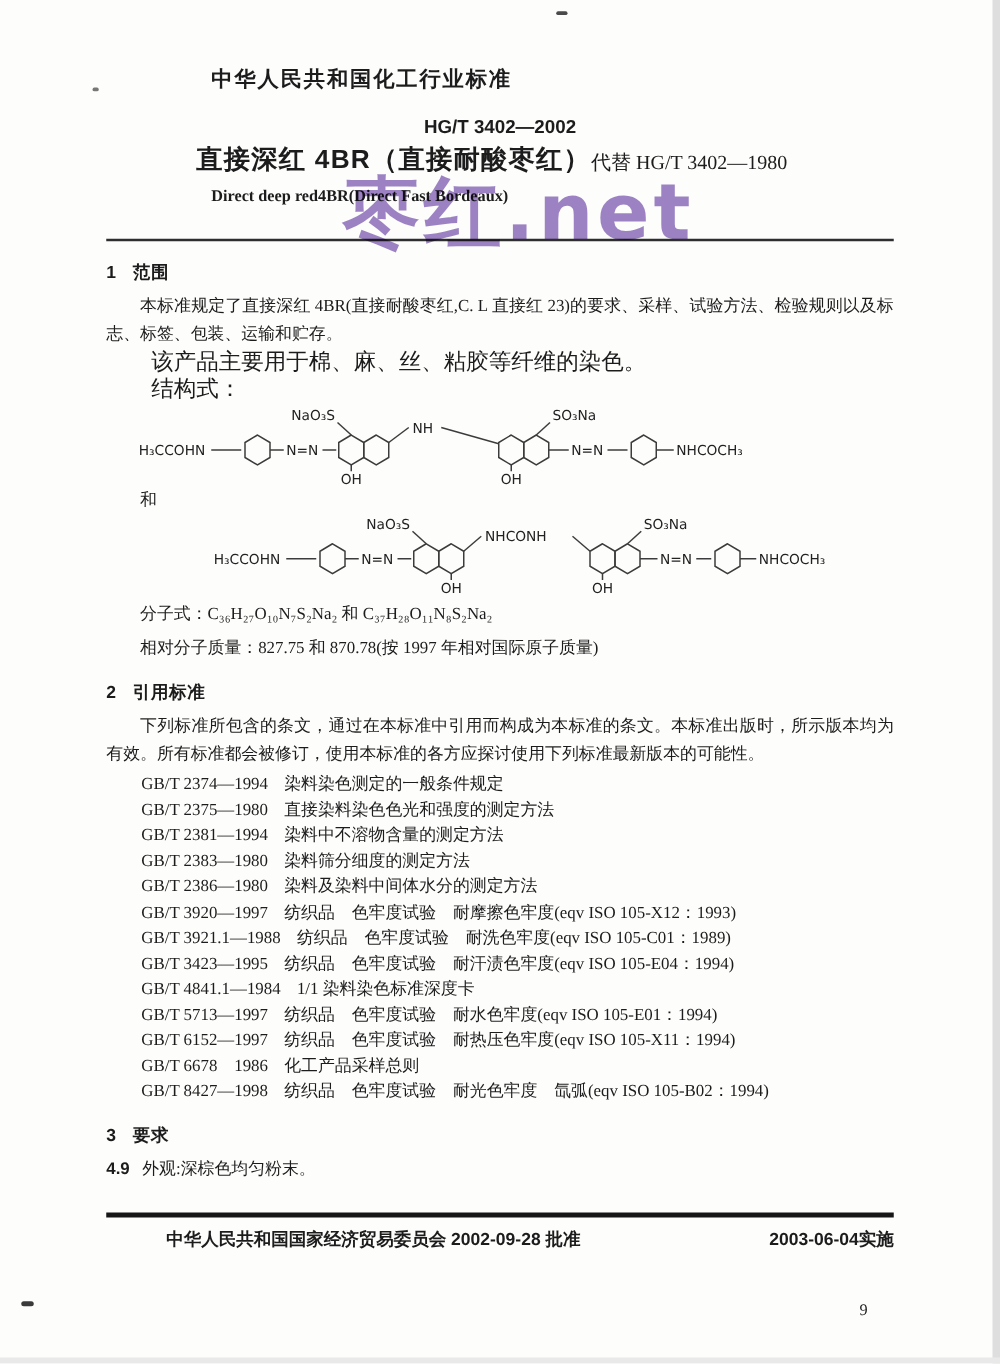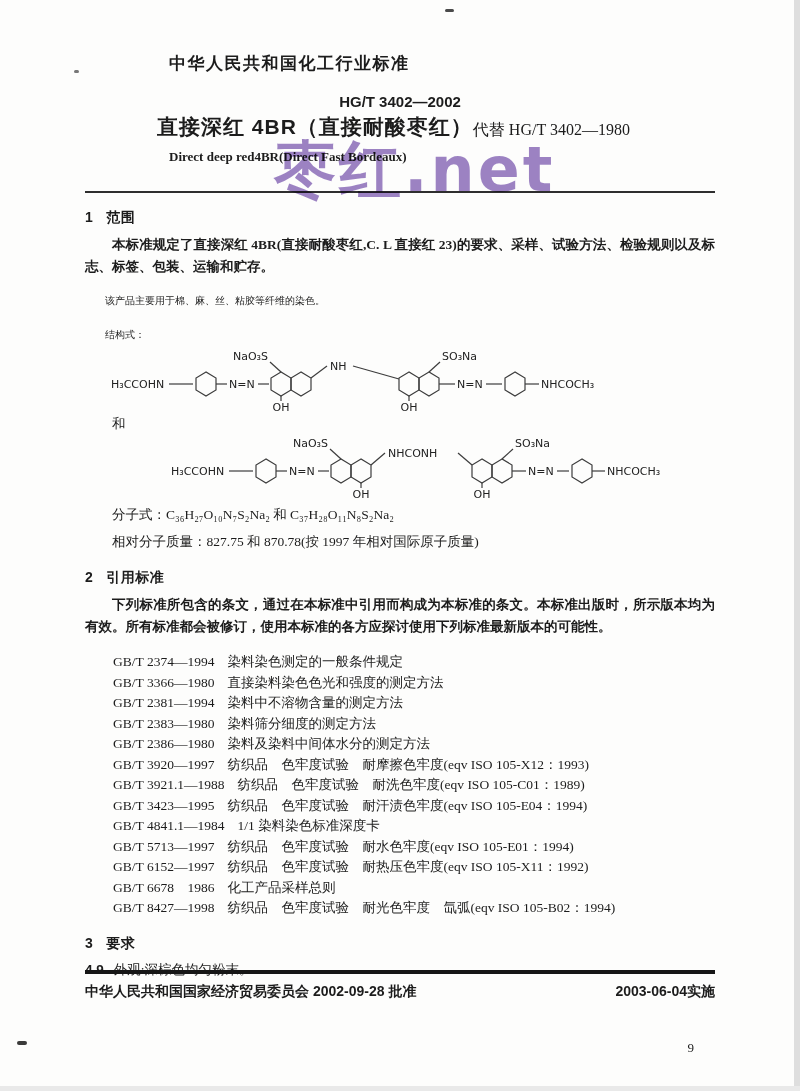--- a/index.html
+++ b/index.html
@@ -11,39 +11,39 @@
   .std-type { font:700 17px "Liberation Sans",sans-serif; margin-left:84px; letter-spacing:1.5px; }
   .std-num  { margin-top:18px; text-align:center; font:700 15px "Liberation Sans",sans-serif; }
   .title-row { display:flex; justify-content:flex-start; align-items:flex-end; margin-top:3px; }
   .title-cn { margin-left:72px; font:700 21px "Liberation Sans",sans-serif; letter-spacing:1px; }
   .replaces { font-size:16px; }
   .title-en { margin:8px 0 0 84px; font-size:13px; font-weight:700; }
   .rule-top { margin-top:26px; border-top:2px solid #2e2e2e; }
 
   .sec-heading { margin-top:16px; font:700 14px "Liberation Sans",sans-serif; letter-spacing:.5px; }
   .sec-num { margin-right:13px; }
-  .para { margin-top:7px; font-size:13.5px; line-height:22px; text-indent:2em; text-align:justify;font-weight:bold; }
-  .plain { margin-top:12px; font-size:10px; line-height:22px; text-indent:2em; }
+  .para { margin-top:7px; font-size:13.5px; line-height:22px; text-indent:2em; text-align:justify; }
+  .plain { margin-top:0; font-size:18px; line-height:22px; text-indent:2em; }
 
   .struct-svg { display:block; margin:4px 0 0 24px; }
   .struct-svg.second { margin-left:84px; }
   .and-line { margin:3px 0 1px 27px; font-size:13.5px; line-height:18px; }
   .formula-line { margin-top:5px; font-size:13.5px; line-height:22px; text-indent:2em; }
 
-  .std-list { margin-top:14px; }
+  .std-list { margin-top:3px; }
   .std-item { margin-left:28px; font-size:13.5px; line-height:20.5px; white-space:nowrap; }
   .std-item .code { margin-right:13px; }
 
   .clause-line { margin-top:8px; font-size:13.5px; }
   .clause-num { font:700 13.5px "Liberation Sans",sans-serif; margin-right:10px; }
 
   .footer { position:absolute; left:85px; width:630px; top:970px; z-index:2; }
   .footer-rule { height:4px; background:#161616; }
   .footer-row { display:flex; justify-content:space-between; align-items:flex-end; margin-top:9px;
-                font:700 14px "Liberation Sans",sans-serif; }
+                font:700 14px "Liberation Sans",sans-serif;margin-left:48px; }
   .page-number { position:absolute; top:1040px; right:106px; font-size:13px; z-index:2; }
 
   .watermark { position:absolute; left:274px; top:128px; z-index:3; pointer-events:none;
                font:700 62px "DejaVu Sans",sans-serif; color:#4c1d95; opacity:.55;
                letter-spacing:3px; mix-blend-mode:multiply; }
 
   .edge-right  { position:absolute; top:0; right:0; width:6px; height:1091px; background:#dedede; z-index:4; }
   .edge-bottom { position:absolute; left:0; bottom:0; width:800px; height:5px; background:#e9e9e9; z-index:4; }
   .speck1 { position:absolute; left:445px; top:9px;  width:9px;  height:3px; background:#4a4a4a; border-radius:2px; z-index:4; }
   .speck2 { position:absolute; left:74px;  top:70px; width:5px;  height:3px; background:#777;    border-radius:2px; z-index:4; }
@@ -153,30 +153,30 @@
     </div>
 
     <div>
       <div class="sec-heading">
         <span class="sec-num">2</span><span>引用标准</span>
       </div>
       <div class="para">下列标准所包含的条文，通过在本标准中引用而构成为本标准的条文。本标准出版时，所示版本均为有效。所有标准都会被修订，使用本标准的各方应探讨使用下列标准最新版本的可能性。</div>
 
       <div class="std-list">
         <div class="std-item"><span class="code">GB/T 2374—1994</span><span>染料染色测定的一般条件规定</span></div>
-        <div class="std-item"><span class="code">GB/T 3366—1980</span><span>直接染料染色色光和强度的测定方法</span></div>
+        <div class="std-item"><span class="code">GB/T 2375—1980</span><span>直接染料染色色光和强度的测定方法</span></div>
         <div class="std-item"><span class="code">GB/T 2381—1994</span><span>染料中不溶物含量的测定方法</span></div>
         <div class="std-item"><span class="code">GB/T 2383—1980</span><span>染料筛分细度的测定方法</span></div>
         <div class="std-item"><span class="code">GB/T 2386—1980</span><span>染料及染料中间体水分的测定方法</span></div>
         <div class="std-item"><span class="code">GB/T 3920—1997</span><span>纺织品　色牢度试验　耐摩擦色牢度(eqv ISO 105-X12：1993)</span></div>
         <div class="std-item"><span class="code">GB/T 3921.1—1988</span><span>纺织品　色牢度试验　耐洗色牢度(eqv ISO 105-C01：1989)</span></div>
         <div class="std-item"><span class="code">GB/T 3423—1995</span><span>纺织品　色牢度试验　耐汗渍色牢度(eqv ISO 105-E04：1994)</span></div>
         <div class="std-item"><span class="code">GB/T 4841.1—1984</span><span>1/1 染料染色标准深度卡</span></div>
         <div class="std-item"><span class="code">GB/T 5713—1997</span><span>纺织品　色牢度试验　耐水色牢度(eqv ISO 105-E01：1994)</span></div>
-        <div class="std-item"><span class="code">GB/T 6152—1997</span><span>纺织品　色牢度试验　耐热压色牢度(eqv ISO 105-X11：1992)</span></div>
+        <div class="std-item"><span class="code">GB/T 6152—1997</span><span>纺织品　色牢度试验　耐热压色牢度(eqv ISO 105-X11：1994)</span></div>
         <div class="std-item"><span class="code">GB/T 6678　1986</span><span>化工产品采样总则</span></div>
         <div class="std-item"><span class="code">GB/T 8427—1998</span><span>纺织品　色牢度试验　耐光色牢度　氙弧(eqv ISO 105-B02：1994)</span></div>
       </div>
     </div>
 
     <div>
       <div class="sec-heading">
         <span class="sec-num">3</span><span>要求</span>
       </div>
       <div class="clause-line">

